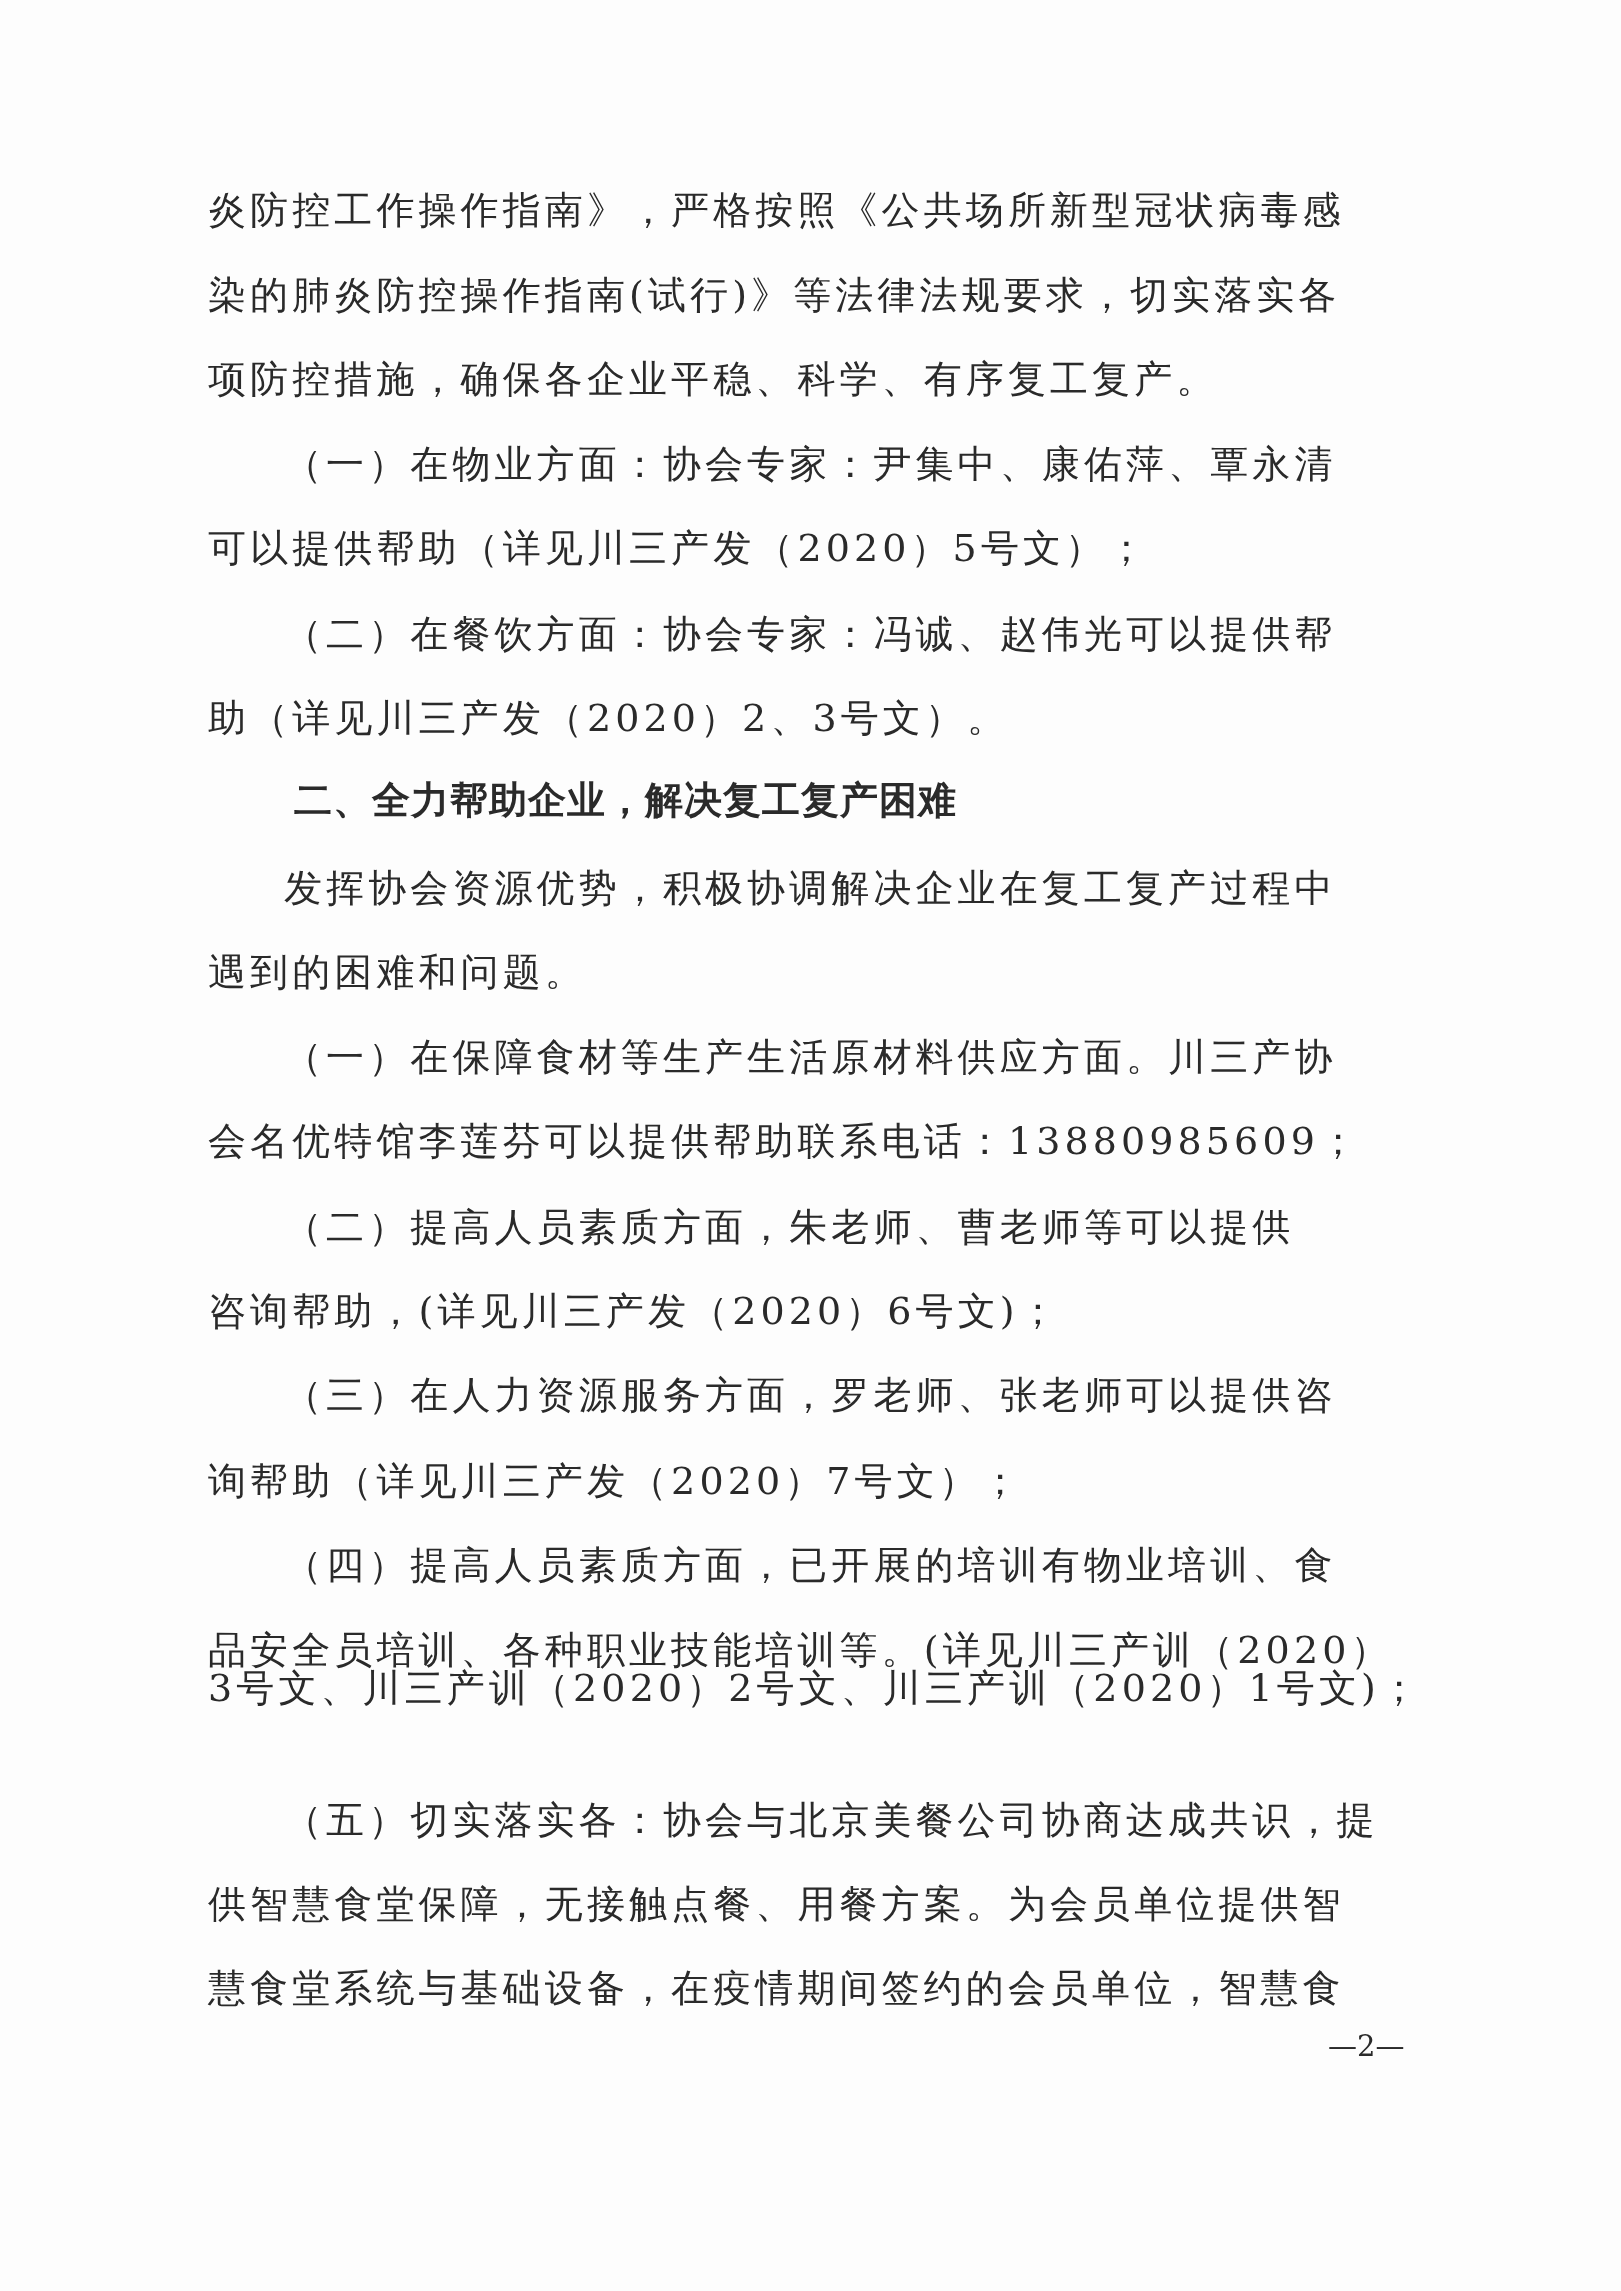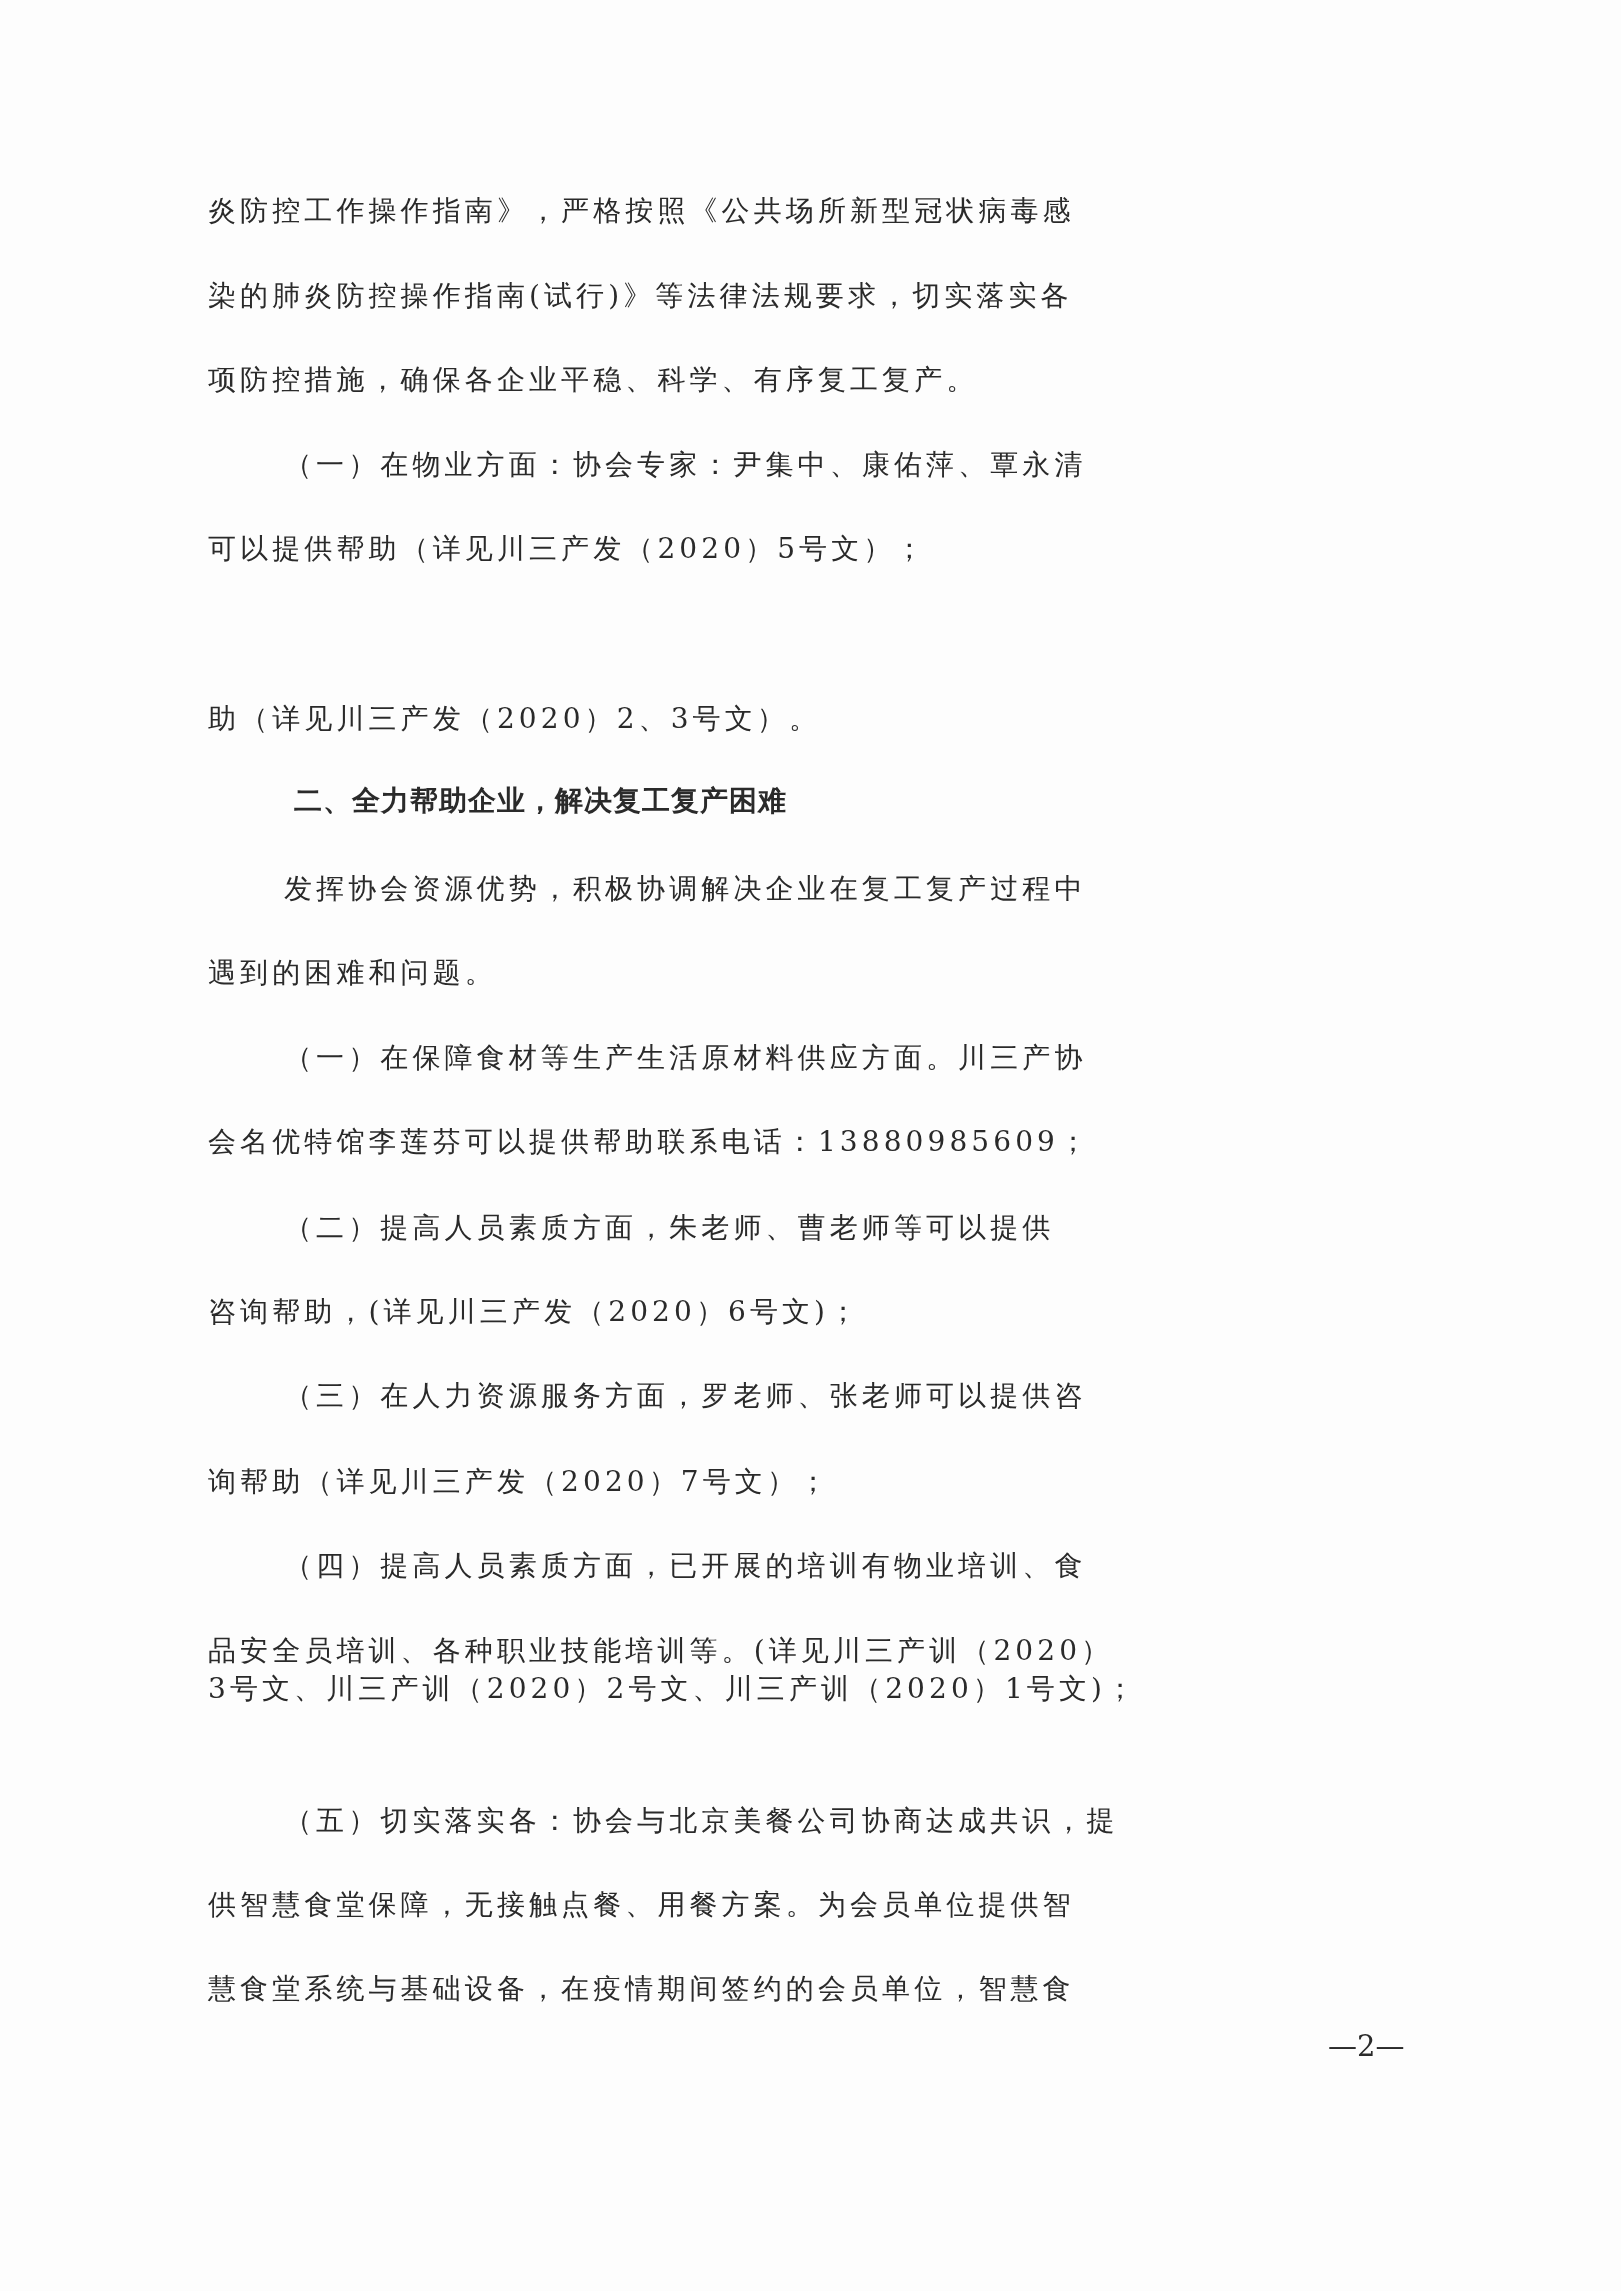--- a/index.html
+++ b/index.html
@@ -1,33 +1,34 @@
 <!DOCTYPE html>
 <html><head>
 <meta charset="utf-8">
 <style>
   html, body { margin:0; padding:0; }
   body { width:1621px; height:2292px; background:#fdfdfd; position:relative; overflow:hidden;
          font-family:"DejaVu Serif","Liberation Serif",serif; color:#2a2a2a; }
   .page { position:absolute; left:0; top:0; width:1621px; height:2292px; }
-  .line { position:absolute; left:208px; width:1166px; font-size:28px; line-height:49px; white-space:nowrap;
+  .line { position:absolute; left:208px; width:1166px; font-size:38px; line-height:49px; white-space:nowrap;
           letter-spacing:4.1px; }
   .indent { left:284px; width:1090px; }
   .heading { font-family:Liberation Mono, monospace; font-weight:bold; letter-spacing:1px; left:294px; }
   .pagenum { position:absolute; left:1328px; top:2029px; font-size:29px; letter-spacing:0; }
 </style>
 </head>
 <body>
 
 <div class="page">
   <div class="line" style="top:186px">炎防控工作操作指南》，严格按照《公共场所新型冠状病毒感</div>
   <div class="line" style="top:271px">染的肺炎防控操作指南(试行)》等法律法规要求，切实落实各</div>
   <div class="line" style="top:355px">项防控措施，确保各企业平稳、科学、有序复工复产。</div>
   <div class="line indent" style="top:440px">（一）在物业方面：协会专家：尹集中、康佑萍、覃永清</div>
   <div class="line" style="top:524px">可以提供帮助（详见川三产发（2020）5号文）；</div>
+  <div class="line indent" style="top:610px">（二）在餐饮方面：协会专家：冯诚、赵伟光可以提供帮</div>
   <div class="line" style="top:694px">助（详见川三产发（2020）2、3号文）。</div>
   <div class="line heading" style="top:778px">二、全力帮助企业，解决复工复产困难</div>
   <div class="line indent" style="top:864px">发挥协会资源优势，积极协调解决企业在复工复产过程中</div>
   <div class="line" style="top:948px">遇到的困难和问题。</div>
   <div class="line indent" style="top:1033px">（一）在保障食材等生产生活原材料供应方面。川三产协</div>
   <div class="line" style="top:1117px">会名优特馆李莲芬可以提供帮助联系电话：13880985609；</div>
   <div class="line indent" style="top:1203px">（二）提高人员素质方面，朱老师、曹老师等可以提供</div>
   <div class="line" style="top:1287px">咨询帮助，(详见川三产发（2020）6号文)；</div>
   <div class="line indent" style="top:1371px">（三）在人力资源服务方面，罗老师、张老师可以提供咨</div>
   <div class="line" style="top:1457px">询帮助（详见川三产发（2020）7号文）；</div>

